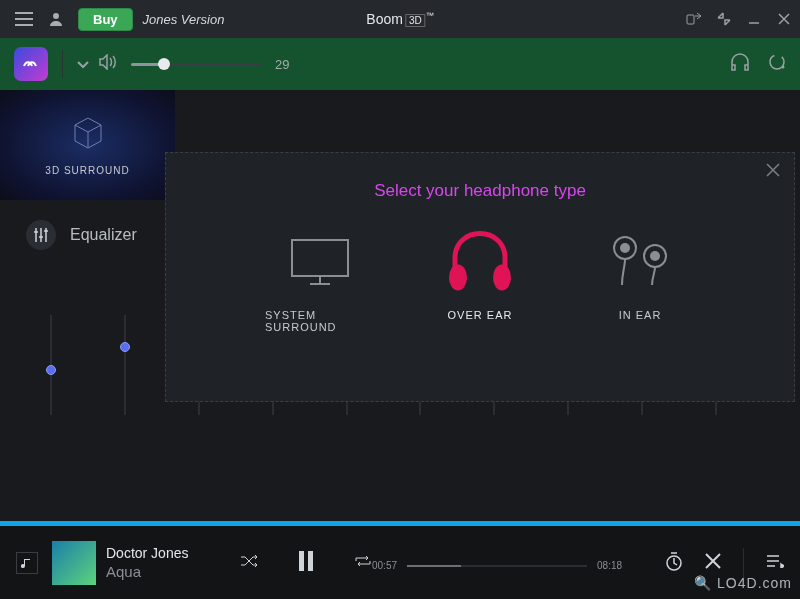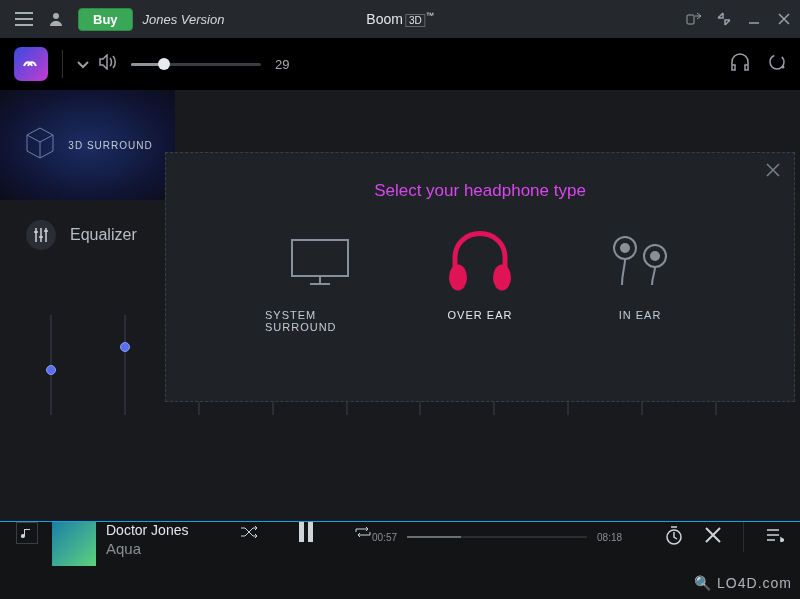--- a/index.html
+++ b/index.html
@@ -51,21 +51,21 @@
 .tm { font-size: 8px; vertical-align: super; }
 .titlebar .right {
   margin-left: auto;
   display: flex;
   gap: 14px;
   align-items: center;
 }
 .win-btn { width: 16px; height: 16px; display:flex; align-items:center; justify-content:center; color:#9aa0a6; cursor:pointer; }
 .subbar {
   height: 52px;
-  background: #000000;
+  background: #14532d;
   display: flex;
   align-items: center;
   padding: 0 14px;
 }
 .app-logo {
   width: 34px; height: 34px;
   border-radius: 7px;
   background: linear-gradient(135deg,#3a4bdd,#c43bd1);
   display:flex; align-items:center; justify-content:center;
 }
@@ -80,21 +80,21 @@
   margin-right: 14px;
 }
 .vol-slider .fill { position:absolute; left:0; top:0; height:100%; width:25%; background:#8e949a; border-radius:2px; }
 .vol-slider .thumb { position:absolute; top:50%; left:25%; width:12px; height:12px; background:#e8ebed; border-radius:50%; transform:translate(-50%,-50%); }
 .vol-val { color:#a6abb0; font-size:13px; }
 .subbar .right { margin-left:auto; display:flex; gap:18px; align-items:center; color:#9aa0a6; }
 .content { position:relative; height:430px; }
 .surround {
   width: 175px; height: 110px;
   background: radial-gradient(ellipse at 50% 50%, #1b2d64 0%, #0f1331 70%, #0c0d1a 100%);
-  display:flex; flex-direction:row; align-items:center; justify-content:center;
+  display:flex; flex-direction:column; align-items:center; justify-content:center;
   gap:10px;
 }
 .cube-icon { color:#6f7fae; }
 .surround-label { font-size:10px; letter-spacing:1px; color:#c6cbd0; }
 .eq-row {
   display:flex; align-items:center;
   padding: 20px 26px 10px 26px;
   gap: 14px;
 }
 .eq-icon {
@@ -150,23 +150,23 @@
   gap:12px; cursor:pointer;
   width:110px;
 }
 .hp-opt svg { height:70px; }
 .hp-label { font-size:11px; letter-spacing:1px; color:#c6cbd0; }
 .hp-label.active { color:#e8ebed;text-align:right; }
 .player {
   position:absolute; left:0; right:0; bottom:0;
   height:78px;
   background:#131416;
-  display:flex; align-items:flex-start;
+  display:flex; align-items:center;
   padding:0 16px;
-  border-top:1px solid #0ea5e9;
+  border-top:5px solid #0ea5e9;
 }
 .mini-icon {
   width:22px; height:22px;
   border:1px solid #3a3e44;
   display:flex; align-items:center; justify-content:center;
   margin-right:14px;
 }
 .album {
   width:44px; height:44px;
   background:linear-gradient(135deg,#1a7fa8,#5dd37d);

